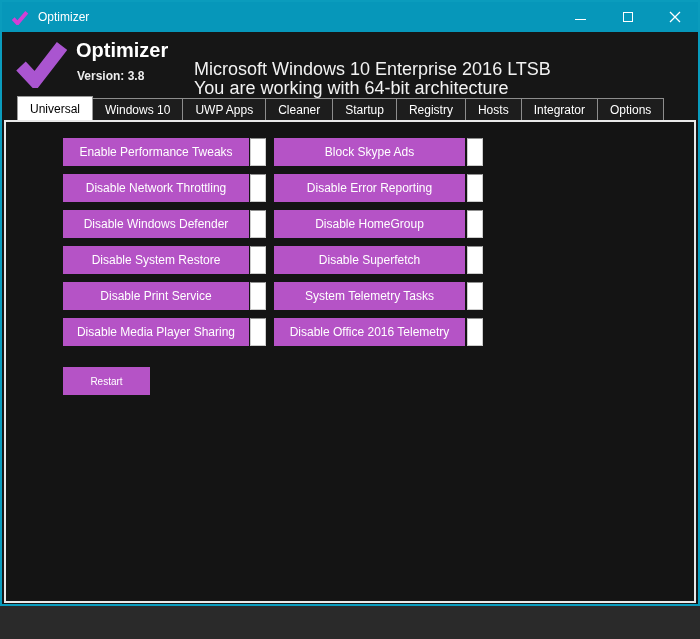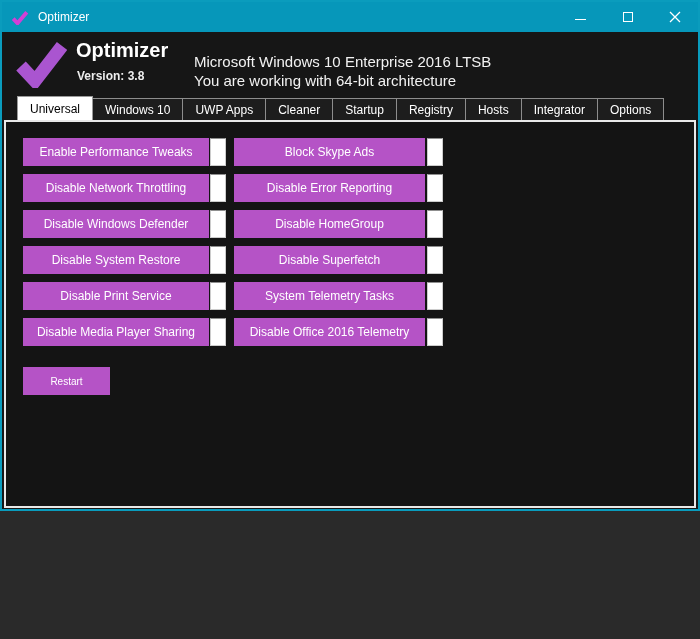--- a/index.html
+++ b/index.html
@@ -1,62 +1,62 @@
 <!DOCTYPE html>
 <html><head>
 <meta charset="utf-8">
 <style>
   * { margin:0; padding:0; box-sizing:border-box; }
   html,body { background:#2a2a2a; }
   body { font-family:"Liberation Sans","DejaVu Sans",sans-serif; }
 
   .window {
-    position:relative; width:700px; height:511px;
+    position:relative; width:700px; height:606px;
     border:2px solid #0a9cbd; background:#161616; overflow:hidden;
   }
 
   
   .titlebar {
     position:absolute; top:0; left:0; right:0; height:30px;
     background:#0697ba; display:flex; align-items:center; padding-left:9px;
   }
   .titlebar-check { width:18px; height:15px; flex:0 0 auto; }
   .titlebar-title { color:#ffffff; font-size:12px; margin-left:9px; flex:1 1 auto; }
   .win-controls { display:flex; align-items:stretch; height:100%; }
   .win-btn { width:47px; display:flex; align-items:center; justify-content:center; cursor:pointer; }
   .glyph-min { width:11px; height:1px; background:#ffffff; margin-top:4px; }
   .glyph-max { width:10px; height:10px; border:1px solid #ffffff; }
 
   
   .header { position:absolute; top:30px; left:0; right:0; height:65px; background:#161616; }
   .logo { position:absolute; left:13px; top:6px; }
   .app-name { position:absolute; left:74px; top:7px; color:#ffffff; font-size:20px; font-weight:bold; }
   .app-version { position:absolute; left:75px; top:37px; color:#ededed; font-size:12px;font-weight:bold; }
-  .sys-info { position:absolute; left:192px; top:20px; color:#f2f2f2; font-size:15px; line-height:19px; }
+  .sys-info { position:absolute; left:192px; top:28px; color:#f2f2f2; font-size:18px; line-height:19px; }
 
   
   .tabstrip {
     position:absolute; top:94px; left:3px; right:3px; height:24px;
     display:flex; align-items:flex-end;
   }
   .tab {
     height:22px; display:flex; align-items:center; padding:0 12px;
     background:#1d1d1d; color:#ffffff; font-size:12px;
     border:1px solid #8d8d8d; border-bottom:none; margin-left:-1px;
     position:relative; cursor:pointer; white-space:nowrap;
   }
   .tab:first-child { margin-left:12px; }
   .tab.active {
     height:24px; background:#ffffff; color:#000000;
     padding:0 12px; z-index:3; border-color:#9a9a9a;
   }
 
   .tabpage {
     position:absolute; top:118px; left:2px; right:2px; bottom:1px;
-    border:2px solid #e9e9e9; background:#141414;
+    border:2px solid #e9e9e9; background:#141414;padding-left:40px;
   }
 
   
   .grid { padding:16px 0 0 17px; display:flex; flex-direction:column; gap:8px; }
   .row { display:flex; }
   .toggle-btn {
     height:28px; border:none; background:#b553c6; color:#ffffff;
     font-size:12px; font-family:inherit; cursor:pointer;
   }
   .toggle-btn.left { width:186px; }

